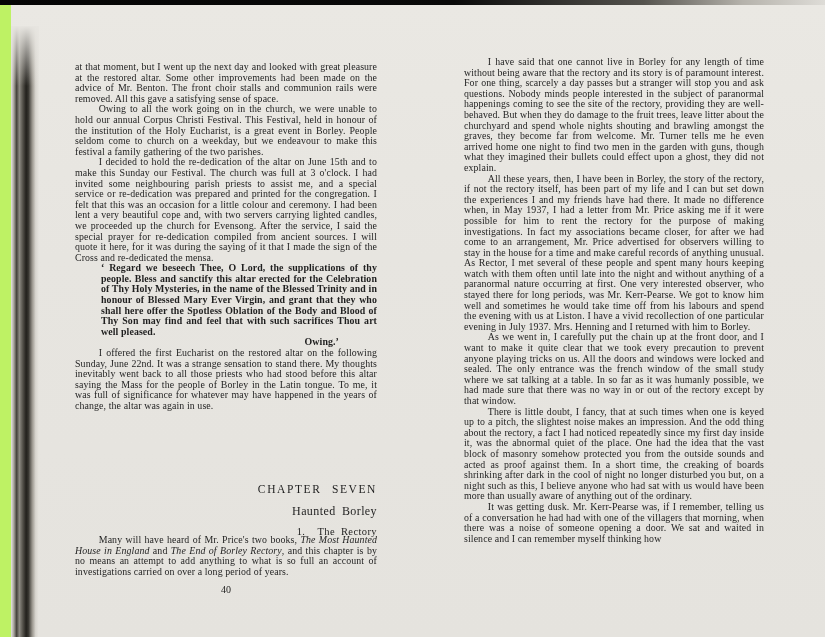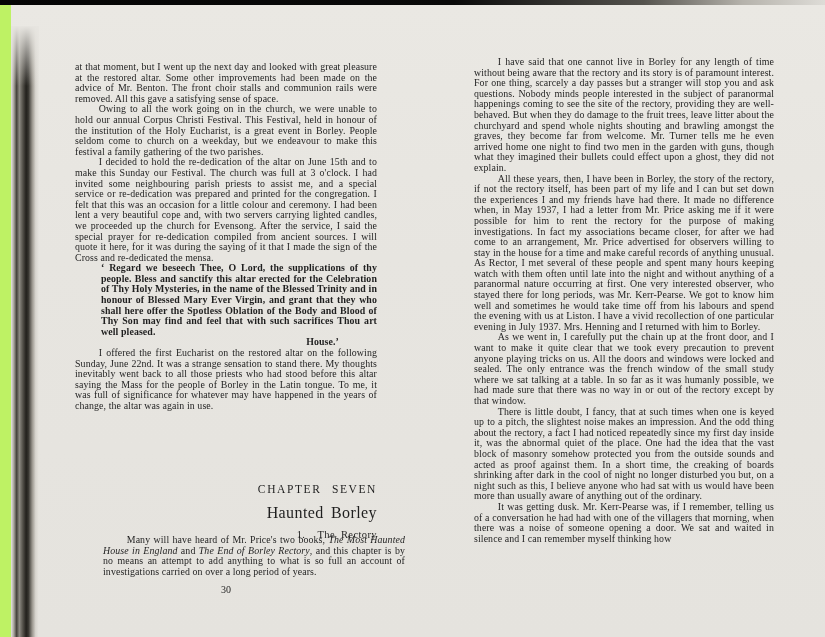--- a/index.html
+++ b/index.html
@@ -33,67 +33,67 @@
   .page{position:absolute;text-align:justify;}
   .page p{
     margin:0;
     font-size:9.9px;
     line-height:10.6px;
     text-indent:2.4em;
     letter-spacing:0.1px;
   }
   .page p.noindent{text-indent:0;}
   .page-left{left:75px;top:62px;width:302px;}
-  .page-right{left:474px;top:57px;width:300px;}
+  .page-right{left:464px;top:57px;width:300px;}
   .quote{margin-left:26px;}
   .quote p{text-indent:0;font-weight:bold;}
   .quote .amen{text-align:right;padding-right:38px;}
   .chapter-block{position:absolute;left:75px;top:483px;width:302px;text-align:right;}
   .chapter-heading{
     margin:0 0 9px 0;font-size:11.5px;font-weight:normal;
     letter-spacing:1.6px;word-spacing:6px;
   }
-  .chapter-subtitle{margin:0 0 7px 0;font-size:16px;font-weight:normal;letter-spacing:0.4px;word-spacing:3px;}
+  .chapter-subtitle{margin:0 0 7px 0;font-size:12px;font-weight:normal;letter-spacing:0.4px;word-spacing:3px;}
   .section-heading{margin:0;font-size:10.5px;font-weight:normal;letter-spacing:0.4px;word-spacing:3px;}
-  .intro-para{position:absolute;left:75px;top:535px;width:302px;text-align:justify;margin-left:28px;}
+  .intro-para{position:absolute;left:75px;top:535px;width:302px;text-align:justify;}
   .intro-para p{margin:0;font-size:9.9px;line-height:10.6px;text-indent:2.4em;letter-spacing:0.1px;}
   .folio{position:absolute;font-size:10px;text-align:center;}
   .folio-left{left:75px;top:584px;width:302px;}
   .folio-right{left:470px;top:579px;width:300px;}
 </style>
 </head>
 <body>
 
 <div class="scan">
   <div class="paper"></div>
   <div class="edge-top"></div>
   <div class="page-edges"></div>
 
   <div class="page page-left">
     <p class="noindent">at that moment, but I went up the next day and looked with great pleasure at the restored altar.  Some other improvements had been made on the advice of Mr. Benton.  The front choir stalls and communion rails were removed.  All this gave a satisfying sense of space.</p>
     <p>Owing to all the work going on in the church, we were unable to hold our annual Corpus Christi Festival.  This Festival, held in honour of the institution of the Holy Eucharist, is a great event in Borley.  People seldom come to church on a weekday, but we endeavour to make this festival a family gathering of the two parishes.</p>
     <p>I decided to hold the re-dedication of the altar on June 15th and to make this Sunday our Festival.  The church was full at 3 o'clock.  I had invited some neighbouring parish priests to assist me, and a special service or re-dedication was prepared and printed for the congregation.  I felt that this was an occasion for a little colour and ceremony.  I had been lent a very beautiful cope and, with two servers carrying lighted candles, we proceeded up the church for Evensong.  After the service, I said the special prayer for re-dedication compiled from ancient sources.  I will quote it here, for it was during the saying of it that I made the sign of the Cross and re-dedicated the mensa.</p>
     <div class="quote">
       <p>‘ Regard we beseech Thee, O Lord, the supplications of thy people.  Bless and sanctify this altar erected for the Celebration of Thy Holy Mysteries, in the name of the Blessed Trinity and in honour of Blessed Mary Ever Virgin, and grant that they who shall here offer the Spotless Oblation of the Body and Blood of Thy Son may find and feel that with such sacrifices Thou art well pleased.</p>
-      <p class="amen">House.’</p>
+      <p class="amen">Owing.’</p>
     </div>
     <p>I offered the first Eucharist on the restored altar on the following Sunday, June 22nd.  It was a strange sensation to stand there.  My thoughts inevitably went back to all those priests who had stood before this altar saying the Mass for the people of Borley in the Latin tongue.  To me, it was full of significance for whatever may have happened in the years of change, the altar was again in use.</p>
   </div>
 
   <div class="chapter-block">
     <h2 class="chapter-heading">CHAPTER SEVEN</h2>
     <h3 class="chapter-subtitle">Haunted Borley</h3>
     <h4 class="section-heading">1.&nbsp;&nbsp;The Rectory</h4>
   </div>
 
   <div class="intro-para">
     <p><span>Many will have heard of Mr. Price's two books, </span><i>The Most Haunted House in England</i><span> and </span><i>The End of Borley Rectory</i><span>, and this chapter is by no means an attempt to add anything to what is so full an account of investigations carried on over a long period of years.</span></p>
   </div>
 
-  <div class="folio folio-left">30</div>
+  <div class="folio folio-left">40</div>
 
   <div class="page page-right">
     <p>I have said that one cannot live in Borley for any length of time without being aware that the rectory and its story is of paramount interest.  For one thing, scarcely a day passes but a stranger will stop you and ask questions.  Nobody minds people interested in the subject of paranormal happenings coming to see the site of the rectory, providing they are well-behaved.  But when they do damage to the fruit trees, leave litter about the churchyard and spend whole nights shouting and brawling amongst the graves, they become far from welcome.  Mr. Turner tells me he even arrived home one night to find two men in the garden with guns, though what they imagined their bullets could effect upon a ghost, they did not explain.</p>
     <p>All these years, then, I have been in Borley, the story of the rectory, if not the rectory itself, has been part of my life and I can but set down the experiences I and my friends have had there.  It made no difference when, in May 1937, I had a letter from Mr. Price asking me if it were possible for him to rent the rectory for the purpose of making investigations.  In fact my associations became closer, for after we had come to an arrangement, Mr. Price advertised for observers willing to stay in the house for a time and make careful records of anything unusual.  As Rector, I met several of these people and spent many hours keeping watch with them often until late into the night and without anything of a paranormal nature occurring at first.  One very interested observer, who stayed there for long periods, was Mr. Kerr-Pearse.  We got to know him well and sometimes he would take time off from his labours and spend the evening with us at Liston.  I have a vivid recollection of one particular evening in July 1937.  Mrs. Henning and I returned with him to Borley.</p>
     <p>As we went in, I carefully put the chain up at the front door, and I want to make it quite clear that we took every precaution to prevent anyone playing tricks on us.  All the doors and windows were locked and sealed.  The only entrance was the french window of the small study where we sat talking at a table.  In so far as it was humanly possible, we had made sure that there was no way in or out of the rectory except by that window.</p>
     <p>There is little doubt, I fancy, that at such times when one is keyed up to a pitch, the slightest noise makes an impression.  And the odd thing about the rectory, a fact I had noticed repeatedly since my first day inside it, was the abnormal quiet of the place.  One had the idea that the vast block of masonry somehow protected you from the outside sounds and acted as proof against them.  In a short time, the creaking of boards shrinking after dark in the cool of night no longer disturbed you but, on a night such as this, I believe anyone who had sat with us would have been more than usually aware of anything out of the ordinary.</p>
     <p>It was getting dusk.  Mr. Kerr-Pearse was, if I remember, telling us of a conversation he had had with one of the villagers that morning, when there was a noise of someone opening a door.  We sat and waited in silence and I can remember myself thinking how</p>
   </div>
 
 </div>

